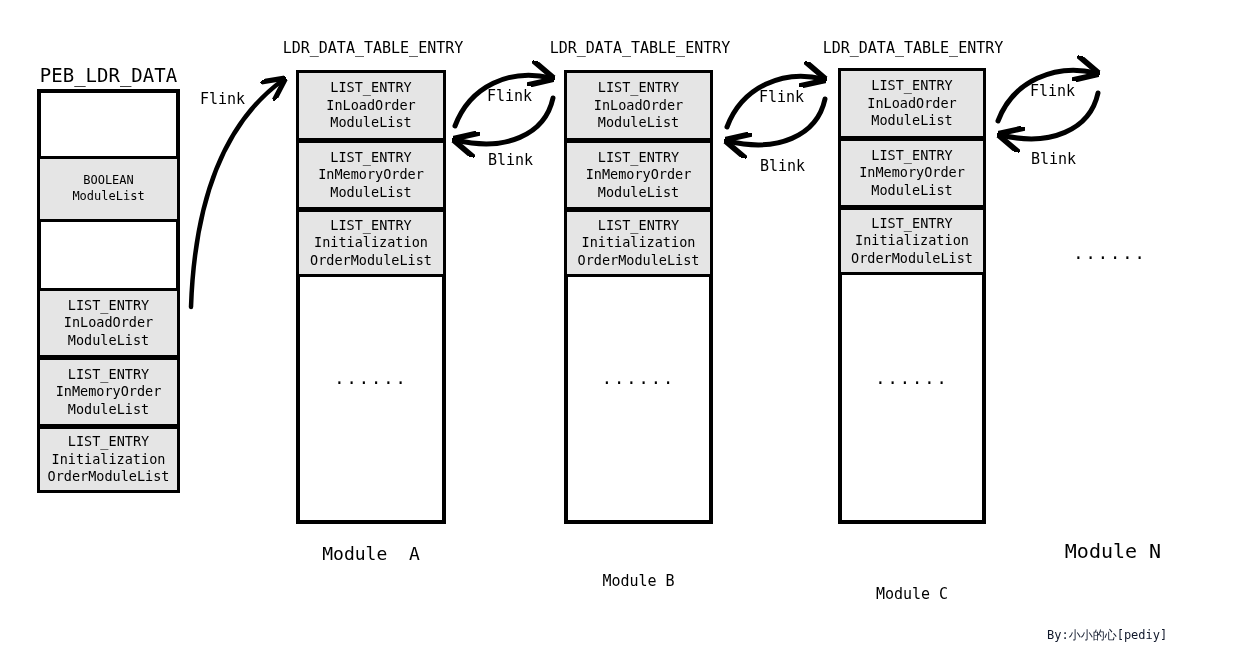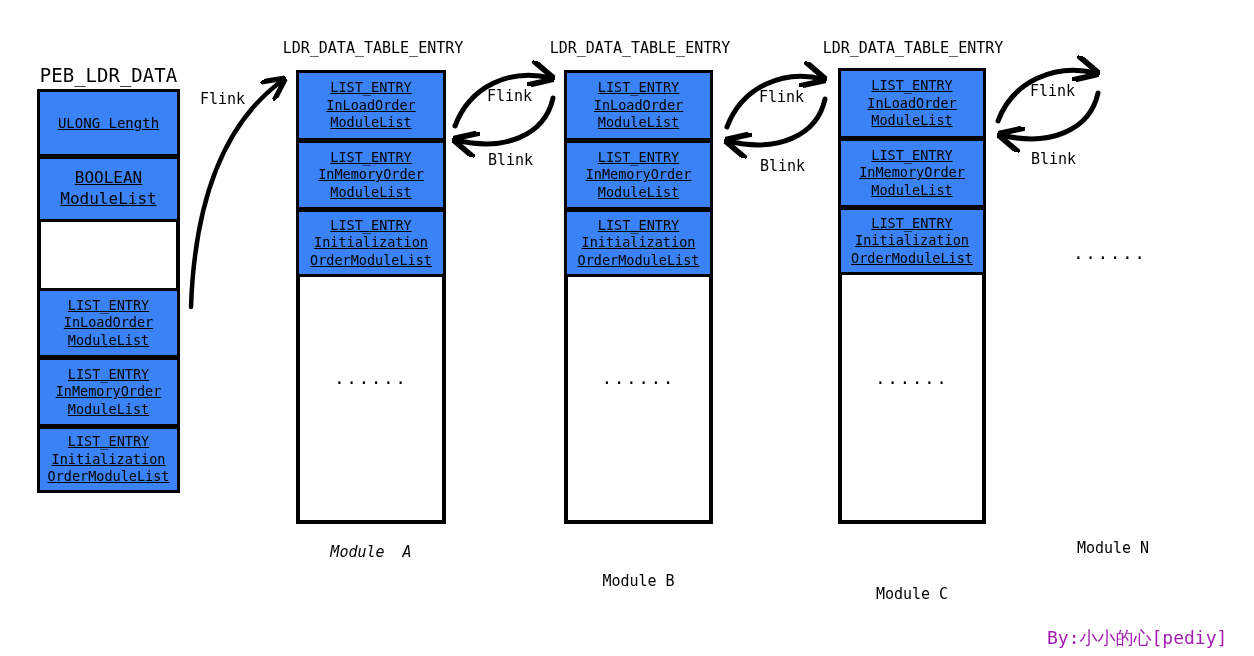--- a/index.html
+++ b/index.html
@@ -33,29 +33,28 @@
   .struct {
     position: absolute;
     box-sizing: border-box;
     border: 4px solid #000;
     background: #fff;
   }
   .field {
     position: absolute;
     box-sizing: border-box;
     border: 3px solid #000;
-    background: #3b82f6;
+    background: #e5e5e5;
     display: flex;
     flex-direction: column;
     align-items: center;
     justify-content: center;
     line-height: 1.30;
     text-align: center;
     white-space: pre;
-    text-decoration: underline;
   }
   .field .ln {
     display: block;
   }
   .caption {
     position: absolute;
     white-space: pre;
     text-align: center;
     line-height: 1;
   }
@@ -79,25 +78,22 @@
 </style>
 </head>
 <body>
 
 <div class="canvas">
 
   <div class="caption" style="left:37px; top:66px; width:143px; font-size:19px;">PEB_LDR_DATA</div>
 
   <div class="struct" style="left:37px; top:89px; width:143px; height:404px;"></div>
 
-  <div class="field" style="left:37px; top:89px; width:143px; height:68px; font-size:14px;">
-    <span class="ln">ULONG Length</span>
-  </div>
-
-  <div class="field" style="left:37px; top:156px; width:143px; height:66px; font-size:16px;">
+
+  <div class="field" style="left:37px; top:156px; width:143px; height:66px; font-size:12px;">
     <span class="ln">BOOLEAN</span>
     <span class="ln">ModuleList</span>
   </div>
 
 
   <div class="field" style="left:37px; top:288px; width:143px; height:70px; font-size:13.5px;">
     <span class="ln">LIST_ENTRY</span>
     <span class="ln">InLoadOrder</span>
     <span class="ln">ModuleList</span>
   </div>
@@ -131,21 +127,21 @@
   </div>
 
   <div class="field" style="left:296px; top:209px; width:150px; height:68px; font-size:13.5px;">
     <span class="ln">LIST_ENTRY</span>
     <span class="ln">Initialization</span>
     <span class="ln">OrderModuleList</span>
   </div>
 
   <div class="dots" style="left:296px; top:370px; width:150px; text-align:center; font-size:17px;">......</div>
 
-  <div class="caption" style="left:296px; top:545px; width:150px; font-size:15px;font-style:italic;">Module  A</div>
+  <div class="caption" style="left:296px; top:545px; width:150px; font-size:18px;">Module  A</div>
 
   <div class="caption" style="left:540px; top:41px; width:200px; font-size:15px;">LDR_DATA_TABLE_ENTRY</div>
 
   <div class="struct" style="left:564px; top:70px; width:149px; height:454px;"></div>
 
   <div class="field" style="left:564px; top:70px; width:149px; height:71px; font-size:13.5px;">
     <span class="ln">LIST_ENTRY</span>
     <span class="ln">InLoadOrder</span>
     <span class="ln">ModuleList</span>
   </div>
@@ -187,34 +183,34 @@
     <span class="ln">Initialization</span>
     <span class="ln">OrderModuleList</span>
   </div>
 
   <div class="dots" style="left:838px; top:370px; width:148px; text-align:center; font-size:17px;">......</div>
 
   <div class="caption" style="left:838px; top:541px; width:148px; font-size:15px;margin-top:46px;">Module C</div>
 
   <div class="dots" style="left:1030px; top:245px; width:160px; text-align:center; font-size:17px;">......</div>
 
-  <div class="caption" style="left:1033px; top:541px; width:160px; font-size:15px;text-align:center;">Module N</div>
+  <div class="caption" style="left:1033px; top:541px; width:160px; font-size:20px;text-align:center;">Module N</div>
 
   <div class="link-label" style="left:200px; top:92px; font-size:15px;">Flink</div>
 
   <div class="link-label" style="left:487px; top:89px; font-size:15px;">Flink</div>
   <div class="link-label" style="left:488px; top:153px; font-size:15px;">Blink</div>
 
   <div class="link-label" style="left:759px; top:90px; font-size:15px;">Flink</div>
   <div class="link-label" style="left:760px; top:159px; font-size:15px;">Blink</div>
 
   <div class="link-label" style="left:1030px; top:84px; font-size:15px;">Flink</div>
   <div class="link-label" style="left:1031px; top:152px; font-size:15px;">Blink</div>
 
-  <div class="watermark" style="left:1047px; top:629px; font-size:18px; color:#a21caf;">By:小小的心[pediy]</div>
+  <div class="watermark" style="left:1047px; top:629px; font-size:12px; color:#0f172a;">By:小小的心[pediy]</div>
 
   <svg class="arrows" viewBox="0 0 1254 656" xmlns="http://www.w3.org/2000/svg">
     <defs>
       <marker id="ah" viewBox="0 0 10 10" refX="8.5" refY="5" markerWidth="5.2" markerHeight="5.2" orient="auto-start-reverse">
         <path d="M 0 0 L 10 5 L 0 10" fill="none" stroke="#000" stroke-width="2.2" stroke-linecap="butt" stroke-linejoin="miter"></path>
       </marker>
     </defs>
 
     <g>
       <path d="M 191 307 C 194 220 214 130 283 80" fill="none" stroke="#000" stroke-width="4.5" stroke-linecap="round" marker-end="url(#ah)"></path>

